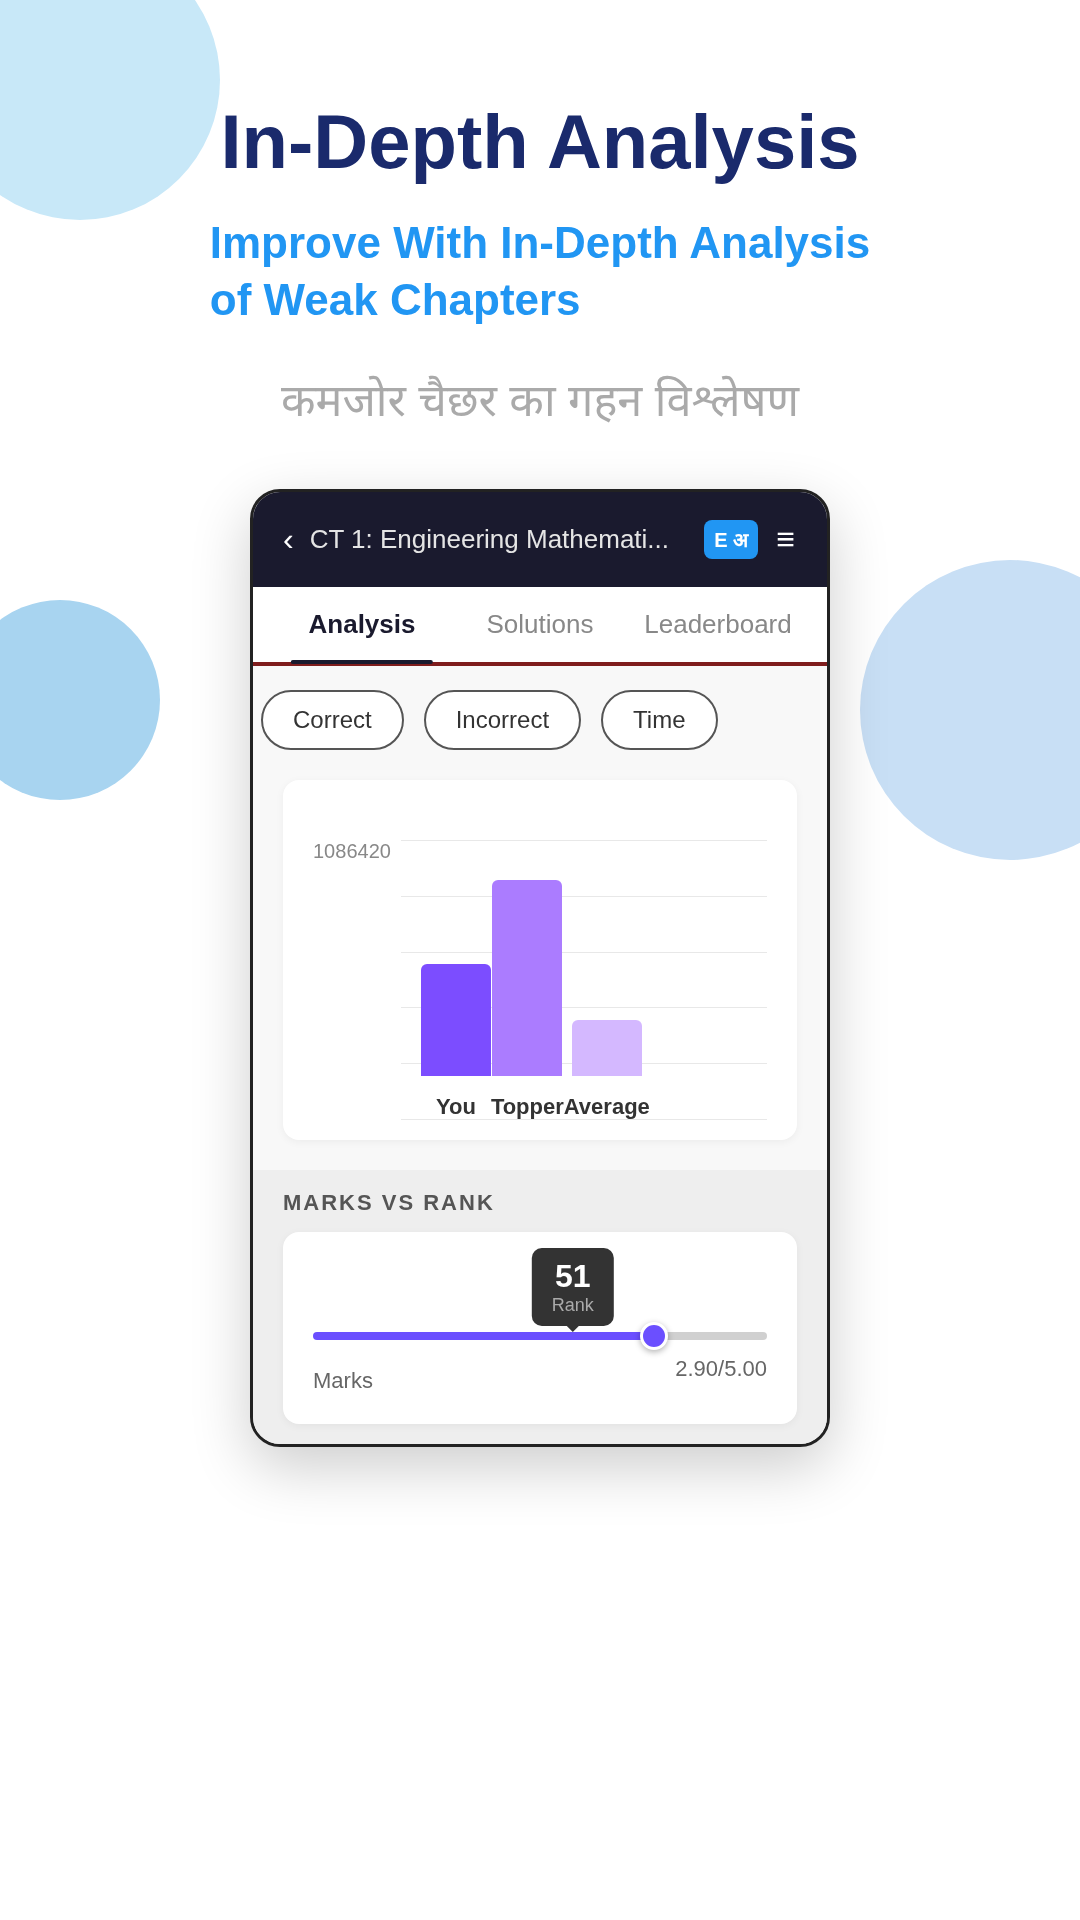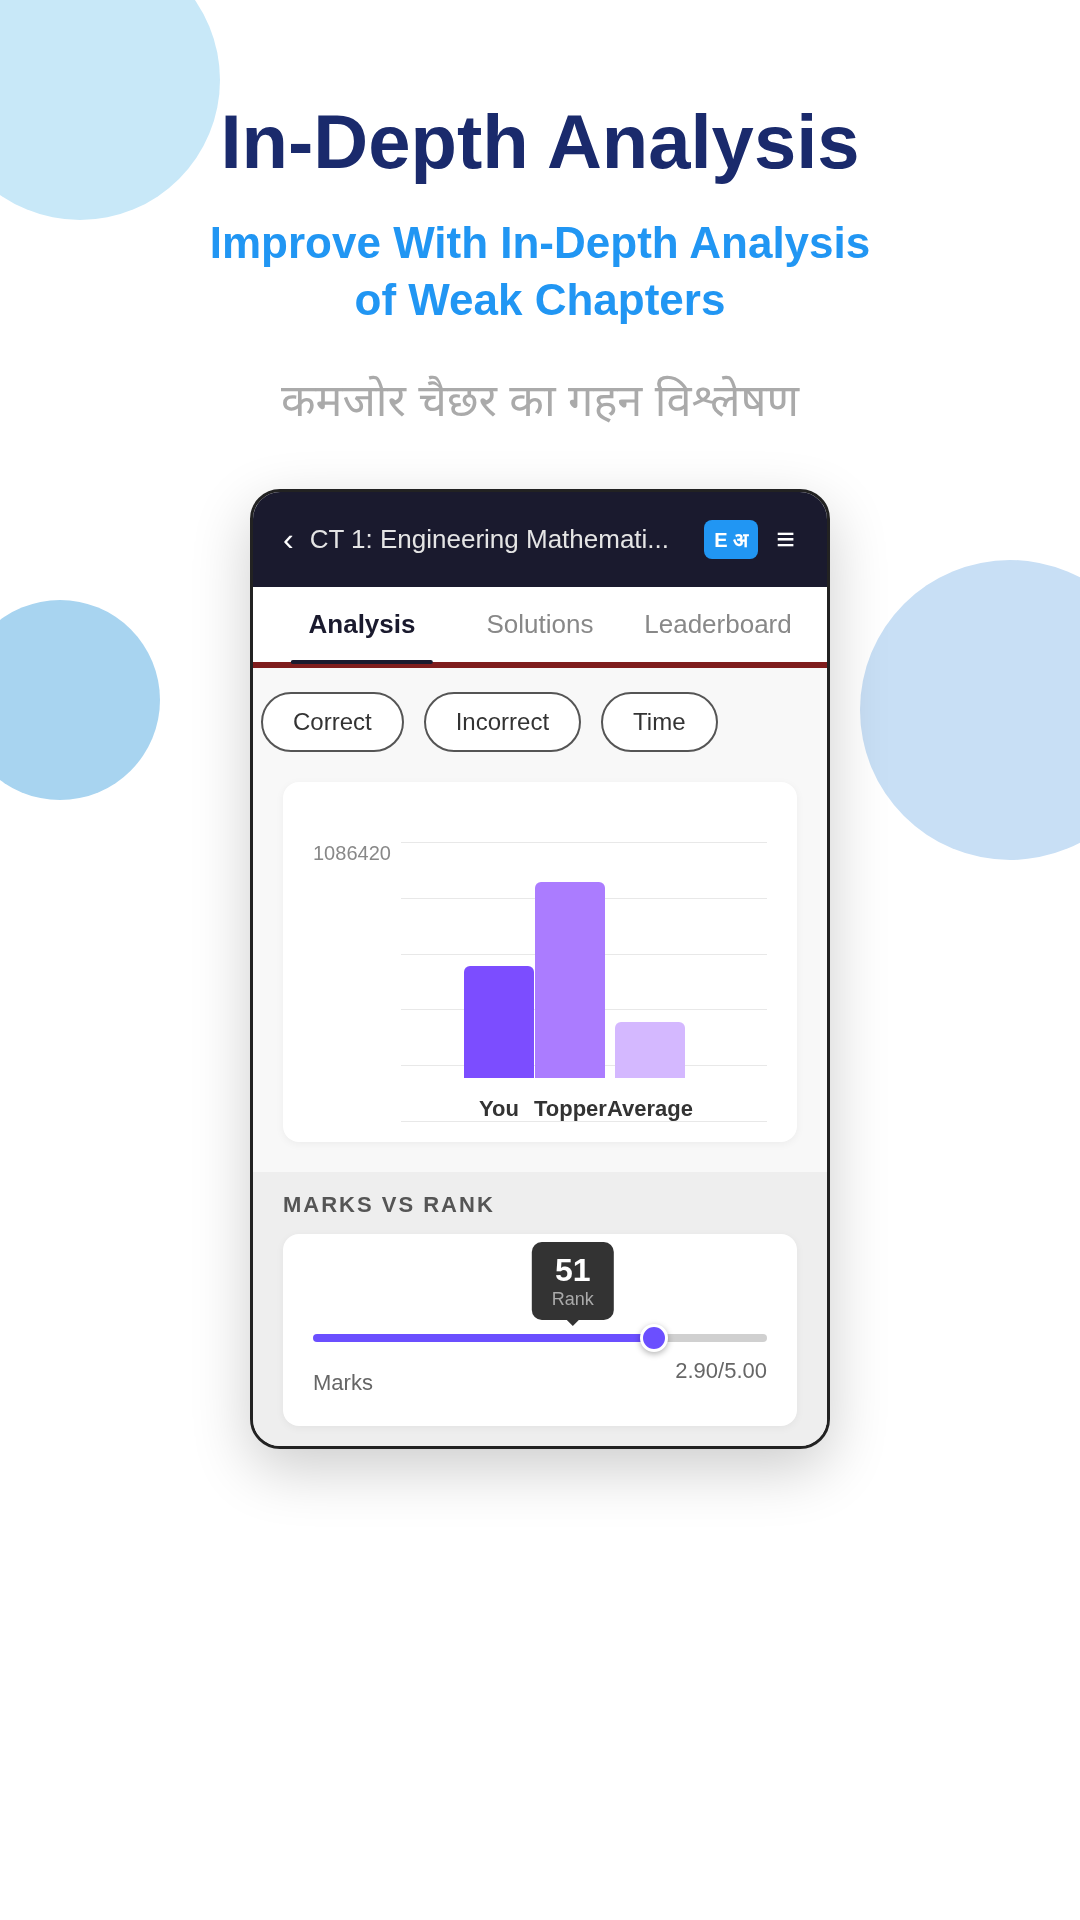--- a/index.html
+++ b/index.html
@@ -61,21 +61,20 @@
       color: #1a2a6c;
       text-align: center;
       margin-bottom: 30px;
       line-height: 1.1;
     }
 
     .sub-title {
       font-size: 44px;
       font-weight: 700;
       color: #2196f3;
-      text-align: center;
       line-height: 1.3;
       margin-bottom: 40px;
       padding: 0 60px;
     }
 
     .hindi-text {
       font-size: 45px;
       color: #aaaaaa;
       text-align: center;
       margin-bottom: 60px;
@@ -135,21 +134,21 @@
     }
     .menu-icon {
       color: white;
       font-size: 32px;
       letter-spacing: 2px;
     }
 
     
     .phone-tabs {
       display: flex;
-      border-bottom: 6px solid #7f1d1d;
+      border-bottom: 4px solid #7f1d1d;
       background: #fff;
       padding: 0 20px;
     }
     .tab-item {
       flex: 1;
       text-align: center;
       padding: 22px 10px;
       font-size: 26px;
       color: #888;
       cursor: pointer;
@@ -248,21 +247,21 @@
 
     
     .bars-area {
       position: absolute;
       bottom: 0;
       left: 0;
       right: 11px;
       height: 100%;
       display: flex;
       align-items: flex-end;
-      justify-content: center;
+      justify-content: flex-start;
       padding: 0 20px;
     }
     .bar-group {
       display: flex;
       flex-direction: column;
       align-items: center;
       gap: 10px;
     }
     .bar {
       width: 70px;
@@ -295,21 +294,21 @@
       background: white;
       border-radius: 16px;
       padding: 40px 30px 30px;
       box-shadow: 0 2px 8px rgba(0,0,0,0.05);
       position: relative;
     }
 
     
     .rank-tooltip {
       position: absolute;
-      top: 8px;
+      top: 16px;
       left: 50%;
       transform: translateX(-10%);
       background: #333;
       color: white;
       border-radius: 10px;
       padding: 10px 20px;
       text-align: center;
     }
     .rank-number {
       font-size: 32px;

